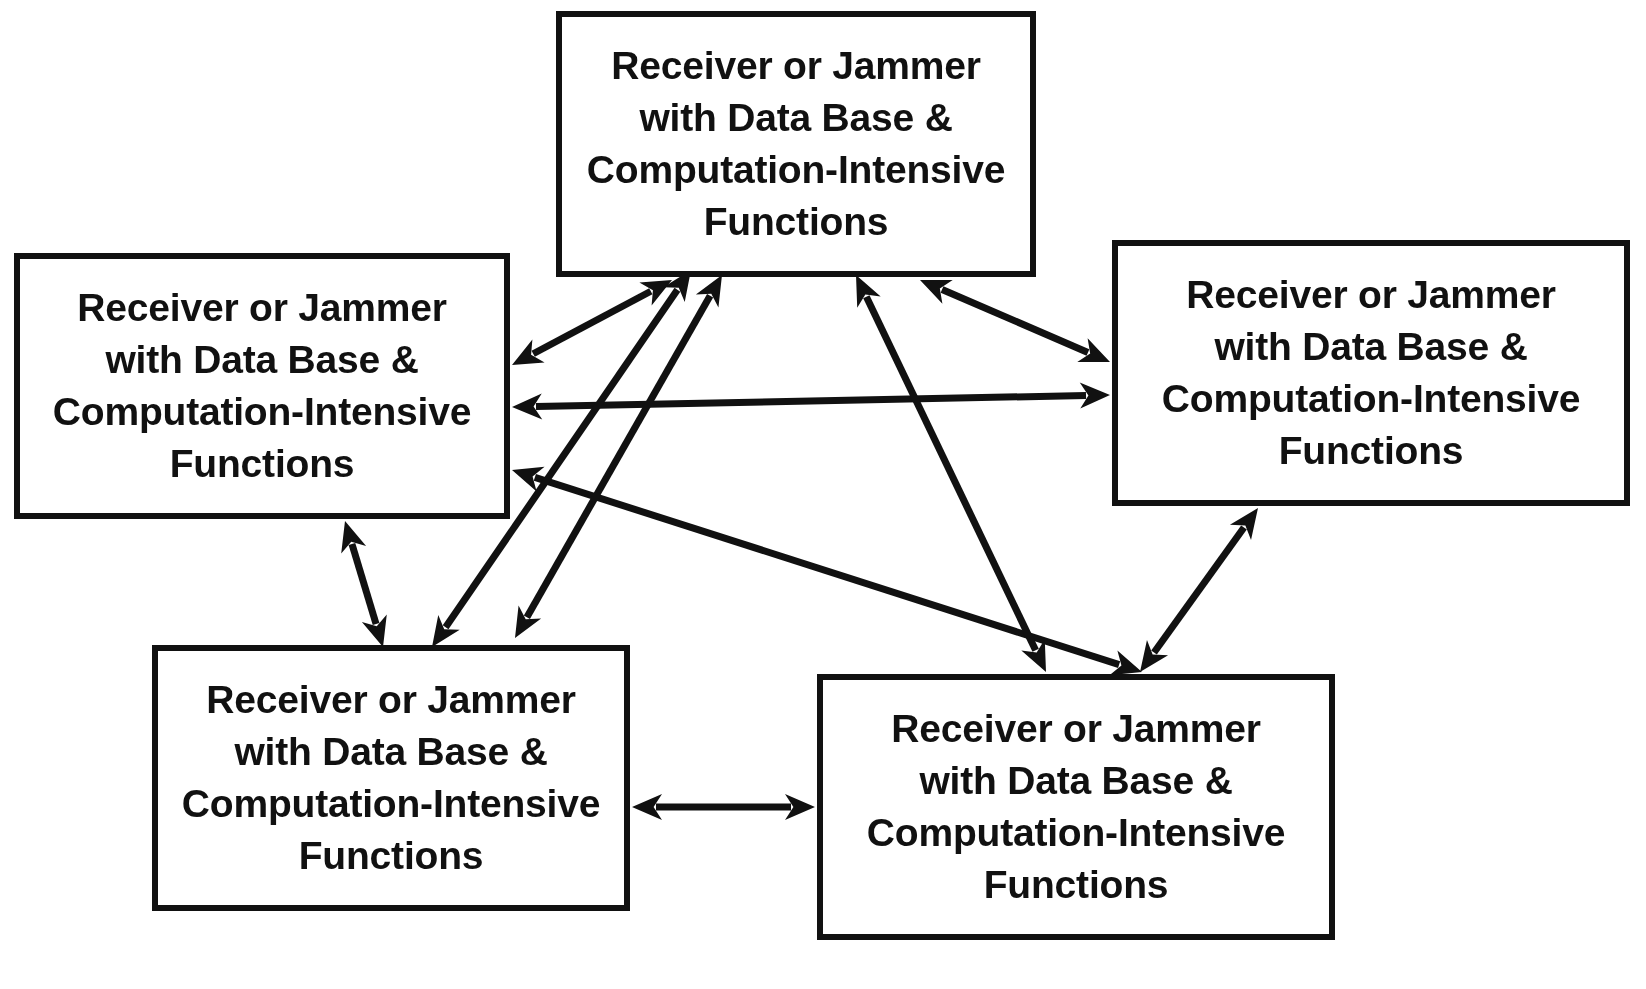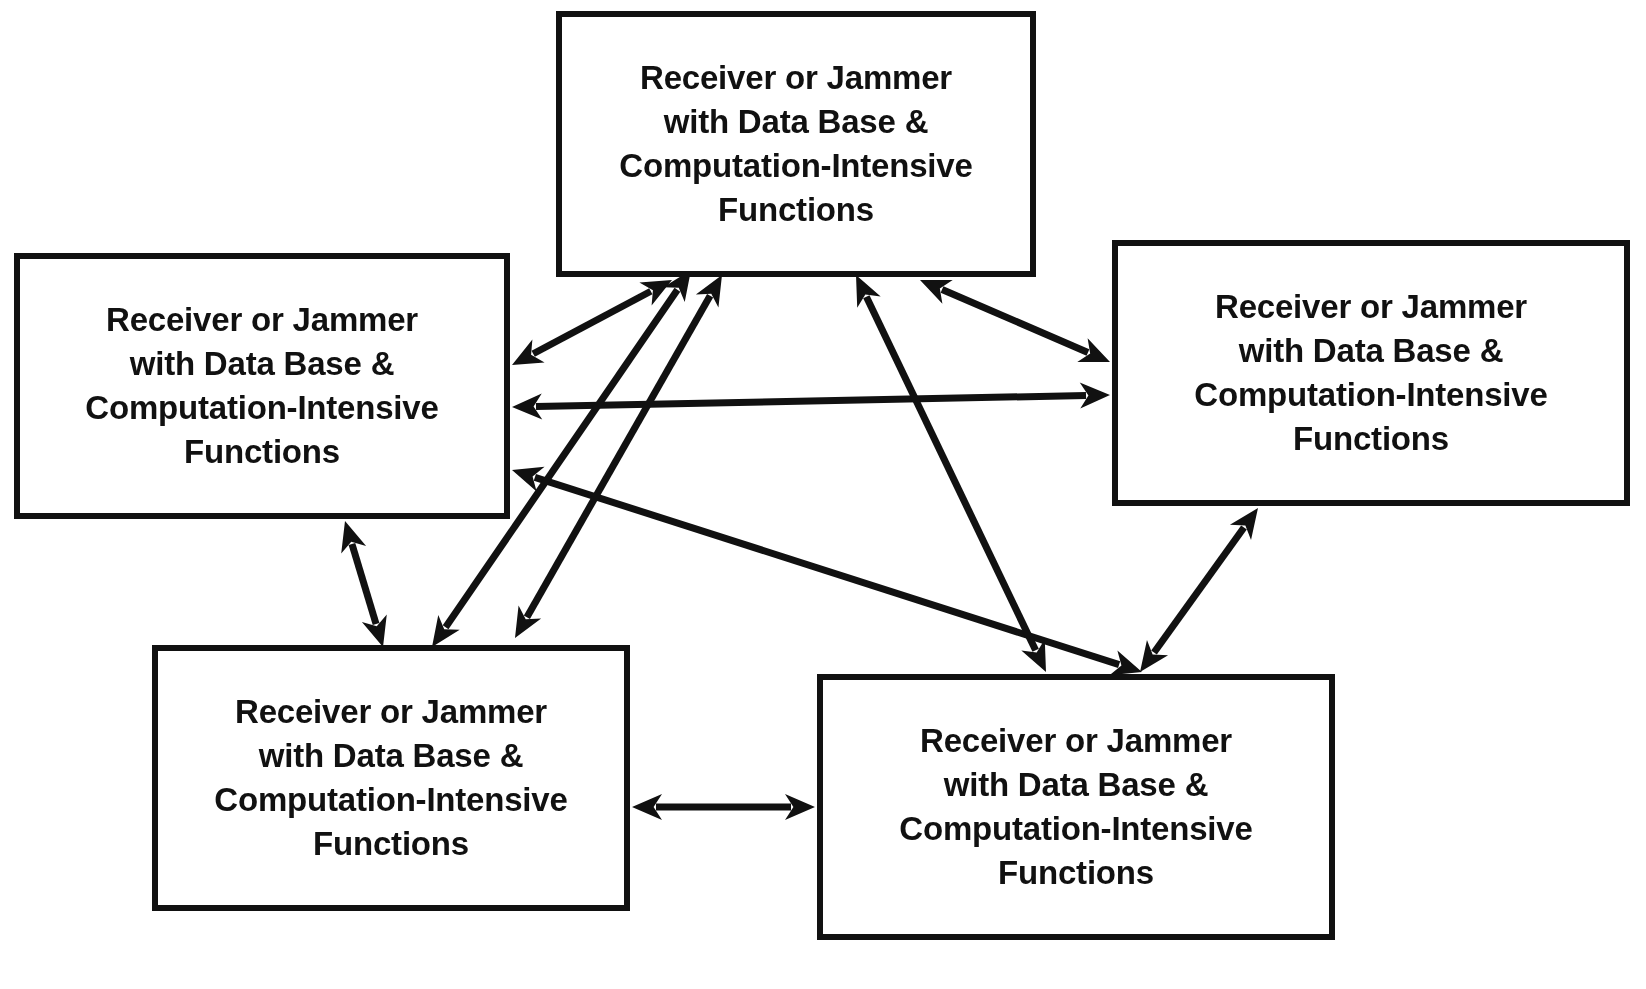--- a/index.html
+++ b/index.html
@@ -32,21 +32,21 @@
     background: #ffffff;
     border: 6px solid #111111;
     display: flex;
     align-items: center;
     justify-content: center;
     z-index: 5;
   }
   .node-label {
     font-family: "Liberation Sans", sans-serif;
     font-weight: bold;
-    font-size: 33px;
+    font-size: 39px;
     line-height: 1.34;
     color: #111111;
     text-align: center;
     white-space: pre-line;
     letter-spacing: -0.2px;
     padding: 0 6px;
   }
   .edge-line {
     stroke: #111111;
     stroke-width: 7;

